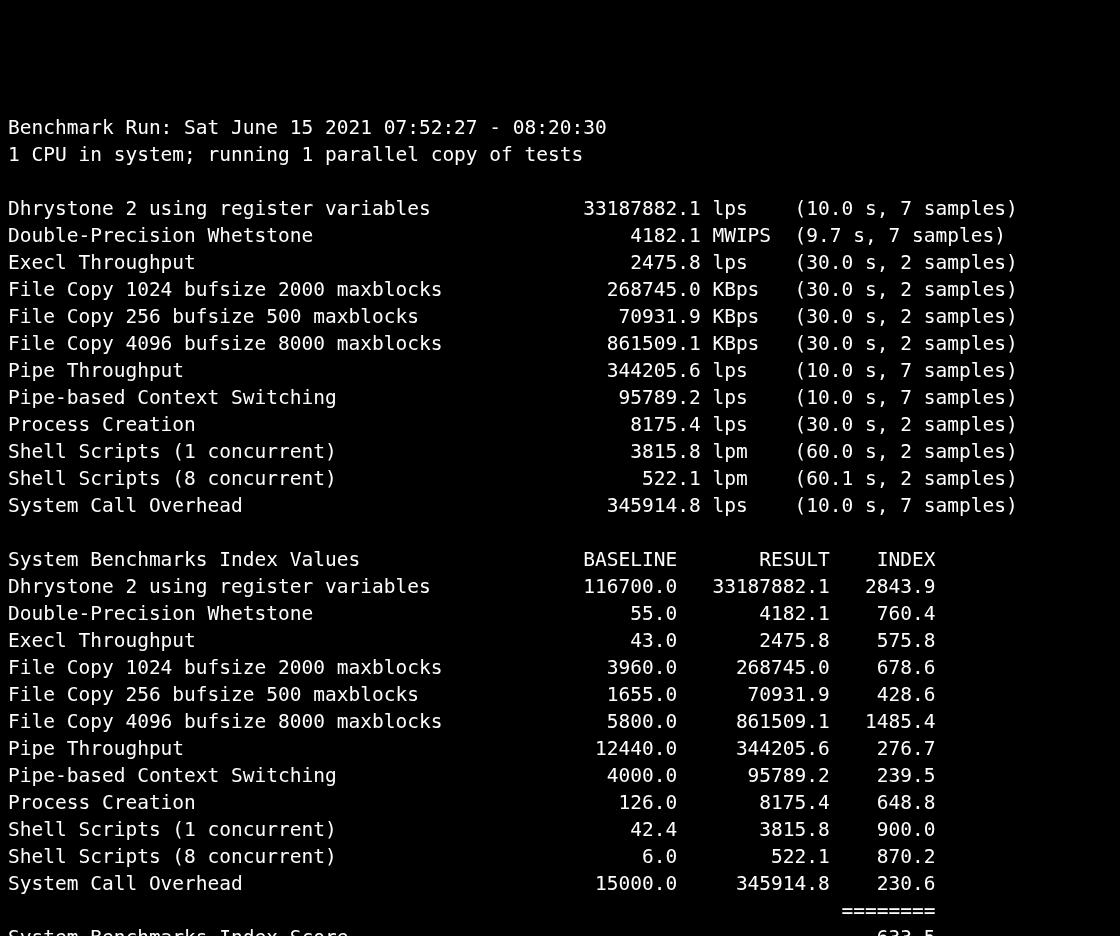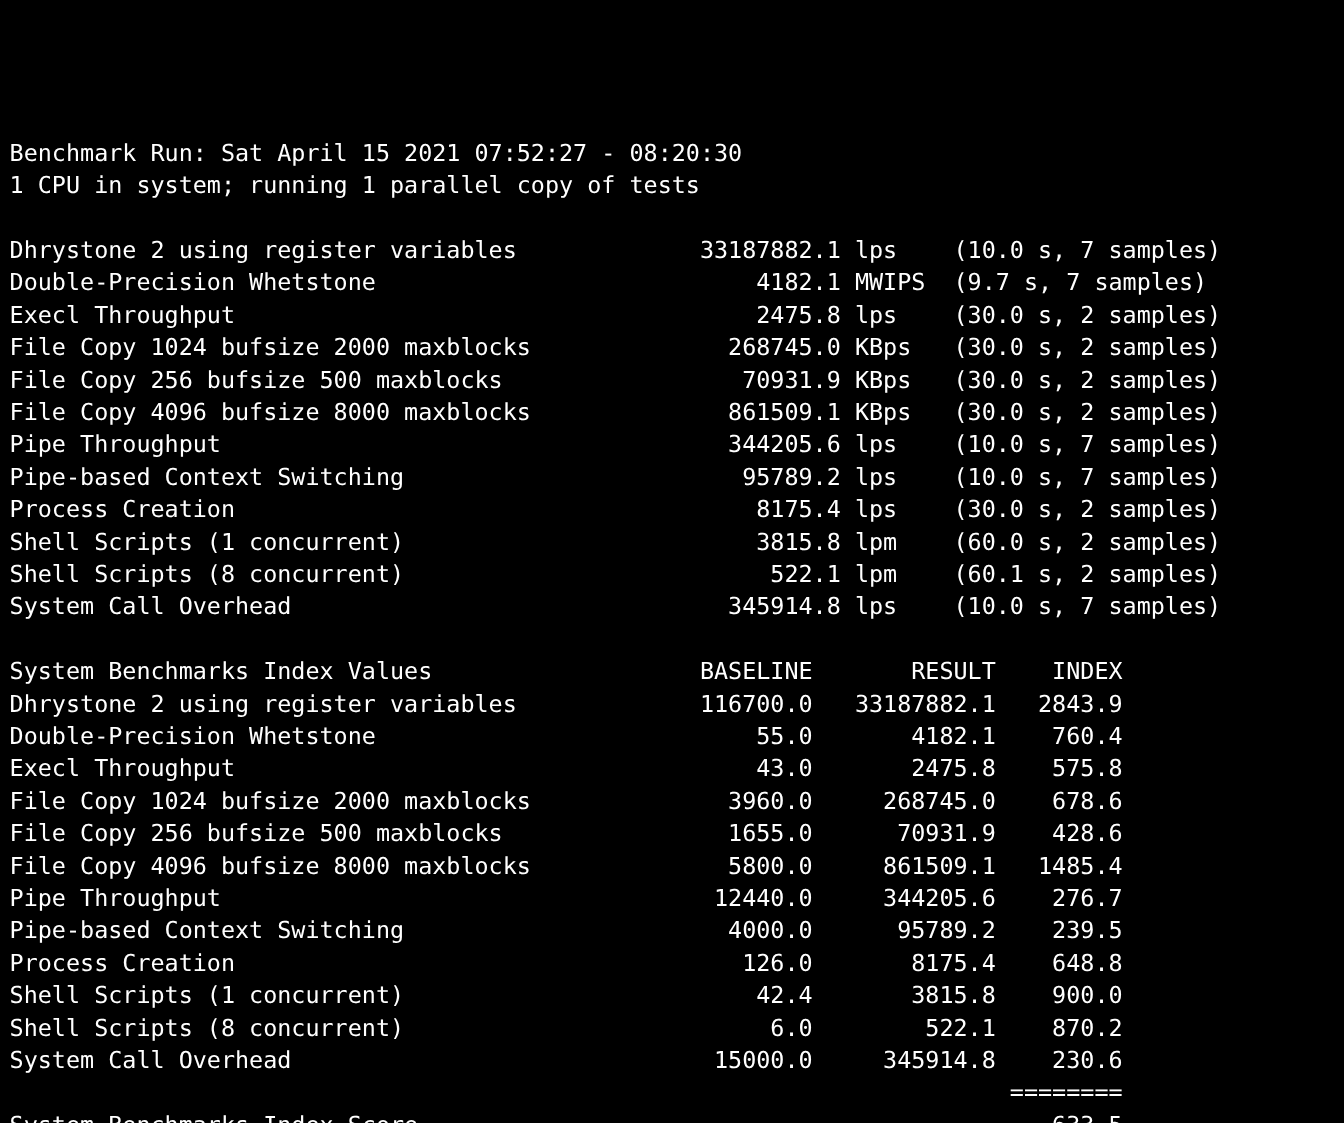--- a/index.html
+++ b/index.html
@@ -16,21 +16,21 @@
     overflow: hidden;
   }
   .terminal {
     padding: 6px 8px;
   }
 </style>
 </head>
 <body>
 
 
-<div class="terminal"><span>Benchmark Run: Sat April 15 2021 07:52:27 - 08:20:30</span>
+<div class="terminal"><span>Benchmark Run: Sat June 15 2021 07:52:27 - 08:20:30</span>
 <span>1 CPU in system; running 1 parallel copy of tests</span>
 
 <span id="tests-block">Dhrystone 2 using register variables             33187882.1 lps    (10.0 s, 7 samples)
 Double-Precision Whetstone                           4182.1 MWIPS  (9.7 s, 7 samples)
 Execl Throughput                                     2475.8 lps    (30.0 s, 2 samples)
 File Copy 1024 bufsize 2000 maxblocks              268745.0 KBps   (30.0 s, 2 samples)
 File Copy 256 bufsize 500 maxblocks                 70931.9 KBps   (30.0 s, 2 samples)
 File Copy 4096 bufsize 8000 maxblocks              861509.1 KBps   (30.0 s, 2 samples)
 Pipe Throughput                                    344205.6 lps    (10.0 s, 7 samples)
 Pipe-based Context Switching                        95789.2 lps    (10.0 s, 7 samples)

